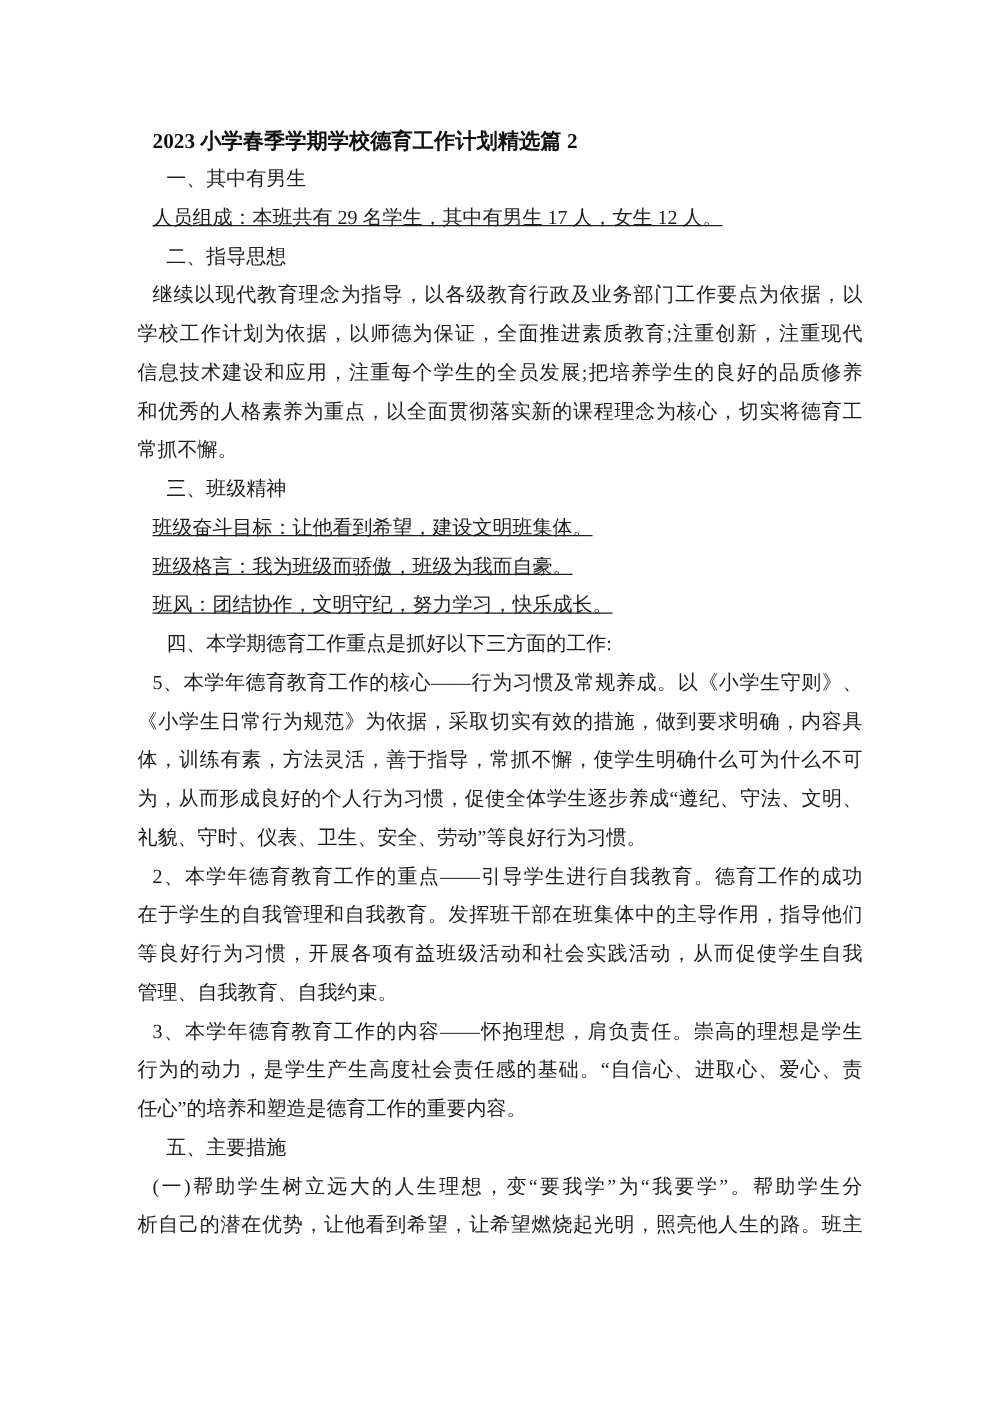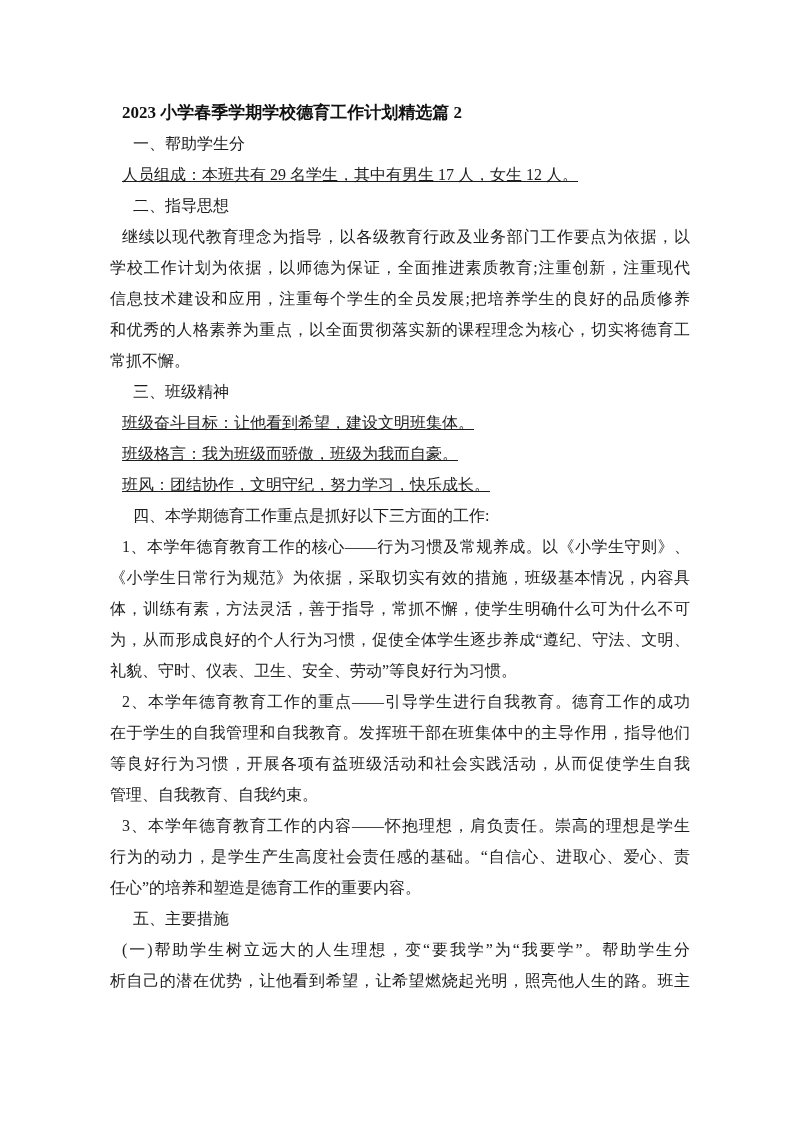--- a/index.html
+++ b/index.html
@@ -45,35 +45,35 @@
   .doc-line.solo {
     text-indent: 12px;
     text-decoration: underline;
   }
 </style>
 </head>
 <body>
 
 <div class="page" id="doc-page">
     <div class="doc-title">2023 小学春季学期学校德育工作计划精选篇 2</div>
-    <div class="doc-heading">一、帮助学生分</div>
+    <div class="doc-heading">一、其中有男生</div>
     <div class="doc-line solo">人员组成：本班共有 29 名学生，其中有男生 17 人，女生 12 人。</div>
     <div class="doc-heading">二、指导思想</div>
     <div class="doc-line first fill">继续以现代教育理念为指导，以各级教育行政及业务部门工作要点为依据，以</div>
     <div class="doc-line fill">学校工作计划为依据，以师德为保证，全面推进素质教育;注重创新，注重现代</div>
     <div class="doc-line fill">信息技术建设和应用，注重每个学生的全员发展;把培养学生的良好的品质修养</div>
     <div class="doc-line fill">和优秀的人格素养为重点，以全面贯彻落实新的课程理念为核心，切实将德育工</div>
     <div class="doc-line">常抓不懈。</div>
     <div class="doc-heading">三、班级精神</div>
     <div class="doc-line solo">班级奋斗目标：让他看到希望，建设文明班集体。</div>
     <div class="doc-line solo">班级格言：我为班级而骄傲，班级为我而自豪。</div>
     <div class="doc-line solo">班风：团结协作，文明守纪，努力学习，快乐成长。</div>
     <div class="doc-heading">四、本学期德育工作重点是抓好以下三方面的工作:</div>
-    <div class="doc-line first fill">1、本学年德育教育工作的核心——行为习惯及常规养成。以《小学生守则》、</div>
-    <div class="doc-line fill">《小学生日常行为规范》为依据，采取切实有效的措施，班级基本情况，内容具</div>
+    <div class="doc-line first fill">5、本学年德育教育工作的核心——行为习惯及常规养成。以《小学生守则》、</div>
+    <div class="doc-line fill">《小学生日常行为规范》为依据，采取切实有效的措施，做到要求明确，内容具</div>
     <div class="doc-line fill">体，训练有素，方法灵活，善于指导，常抓不懈，使学生明确什么可为什么不可</div>
     <div class="doc-line fill">为，从而形成良好的个人行为习惯，促使全体学生逐步养成“遵纪、守法、文明、</div>
     <div class="doc-line">礼貌、守时、仪表、卫生、安全、劳动”等良好行为习惯。</div>
     <div class="doc-line first fill">2、本学年德育教育工作的重点——引导学生进行自我教育。德育工作的成功</div>
     <div class="doc-line fill">在于学生的自我管理和自我教育。发挥班干部在班集体中的主导作用，指导他们</div>
     <div class="doc-line fill">等良好行为习惯，开展各项有益班级活动和社会实践活动，从而促使学生自我</div>
     <div class="doc-line">管理、自我教育、自我约束。</div>
     <div class="doc-line first fill">3、本学年德育教育工作的内容——怀抱理想，肩负责任。崇高的理想是学生</div>
     <div class="doc-line fill">行为的动力，是学生产生高度社会责任感的基础。“自信心、进取心、爱心、责</div>
     <div class="doc-line">任心”的培养和塑造是德育工作的重要内容。</div>

